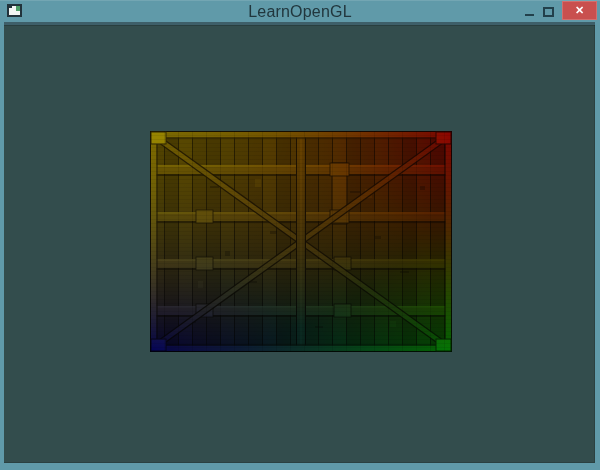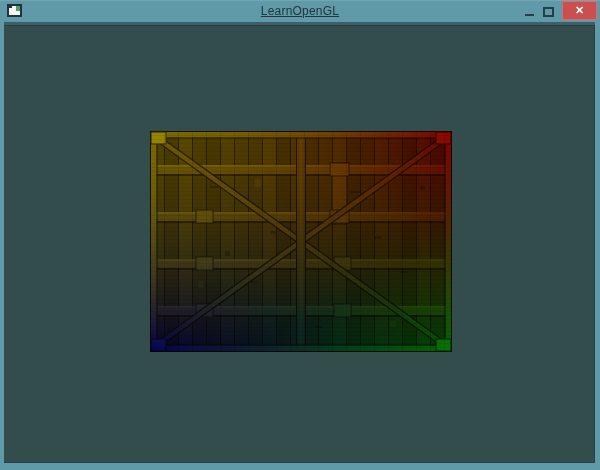--- a/index.html
+++ b/index.html
@@ -7,21 +7,21 @@
     width:600px;height:470px;position:relative;overflow:hidden;
     background:#609aa9; 
     font-family:"Liberation Sans",sans-serif;
     -webkit-font-smoothing:antialiased;
   }
   
   .titlebar{position:absolute;top:0;left:0;right:0;height:22px;background:#609aa9;}
   .titlebar::before{content:"";position:absolute;top:0;left:0;right:0;height:1px;background:rgba(255,255,255,.12);}
   .win-title{
     position:absolute;left:0;right:0;top:0;height:34px;line-height:23px;
-    text-align:center;font-size:12px;color:#21363d;letter-spacing:.2px;text-decoration:underline;
+    text-align:center;font-size:16px;color:#21363d;letter-spacing:.2px;
   }
   .app-icon{
     position:absolute;left:7px;top:4px;width:11px;height:9px;
     border:2px solid #22333b;background:#f2f5f3;
   }
   .app-icon .mini-pane{position:absolute;right:0;top:0;width:4px;height:5px;background:#4d9e68;}
   .app-icon .mini-dot{position:absolute;left:0;top:0;width:3px;height:2px;background:#22333b;}
   .controls{position:absolute;top:0;right:0;height:22px;display:flex;align-items:flex-start;}
   .ctrl{width:19px;height:22px;display:flex;align-items:center;justify-content:center;cursor:default;}
   .glyph-min{width:9px;height:2px;background:#22404b;margin-top:8px;}

